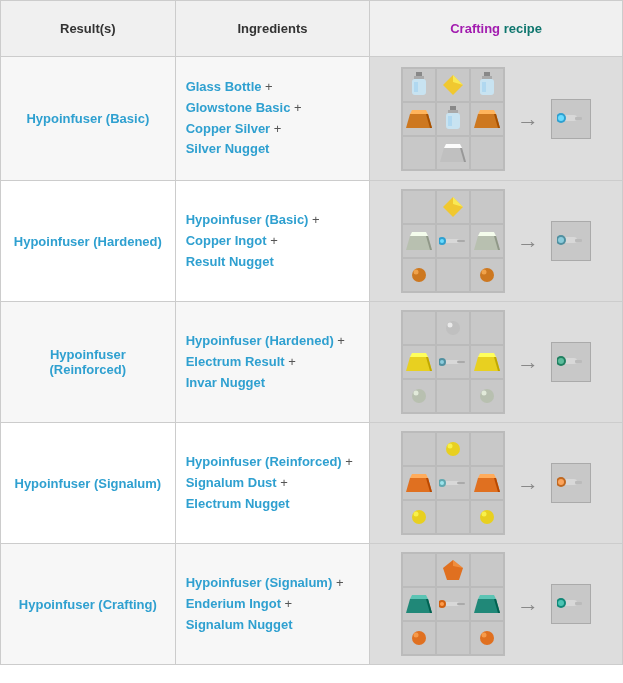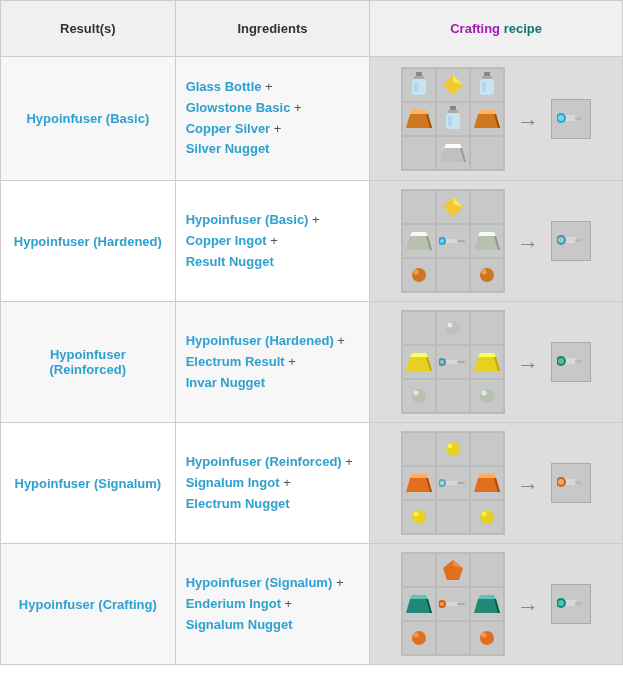--- a/index.html
+++ b/index.html
@@ -322,21 +322,21 @@
   </svg>
         </div>
       </div>
     </td>
   </tr>
       <tr style="background: rgb(255, 255, 255);">
     <td class="result-cell">
       <a href="#" class="result-link">Hypoinfuser (Signalum)</a>
     </td>
     <td class="ingredients-cell">
-      <a href="#" class="result-link">Hypoinfuser (Reinforced)</a><span> +</span><br><a href="#" class="result-link">Signalum Ingot</a><span> +</span><br><a href="#" class="result-link">Electrum Nugget</a><span></span><br>
+      <a href="#" class="result-link">Hypoinfuser (Reinforced)</a><span> +</span><br><a href="#" class="result-link">Signalum Dust</a><span> +</span><br><a href="#" class="result-link">Electrum Nugget</a><span></span><br>
     </td>
     <td class="recipe-cell">
       <div class="crafting-area">
         <div class="grid-3x3">
           <div class="grid-cell empty"></div>
               <div class="grid-cell" style="background:#c8c8c8;">
     <svg width="18" height="18" viewBox="0 0 18 18">
       <circle cx="9" cy="9" r="7" fill="#e8d020"></circle>
       <circle cx="6" cy="6" r="2.5" fill="#ffff5c" opacity="0.7"></circle>
     </svg>

